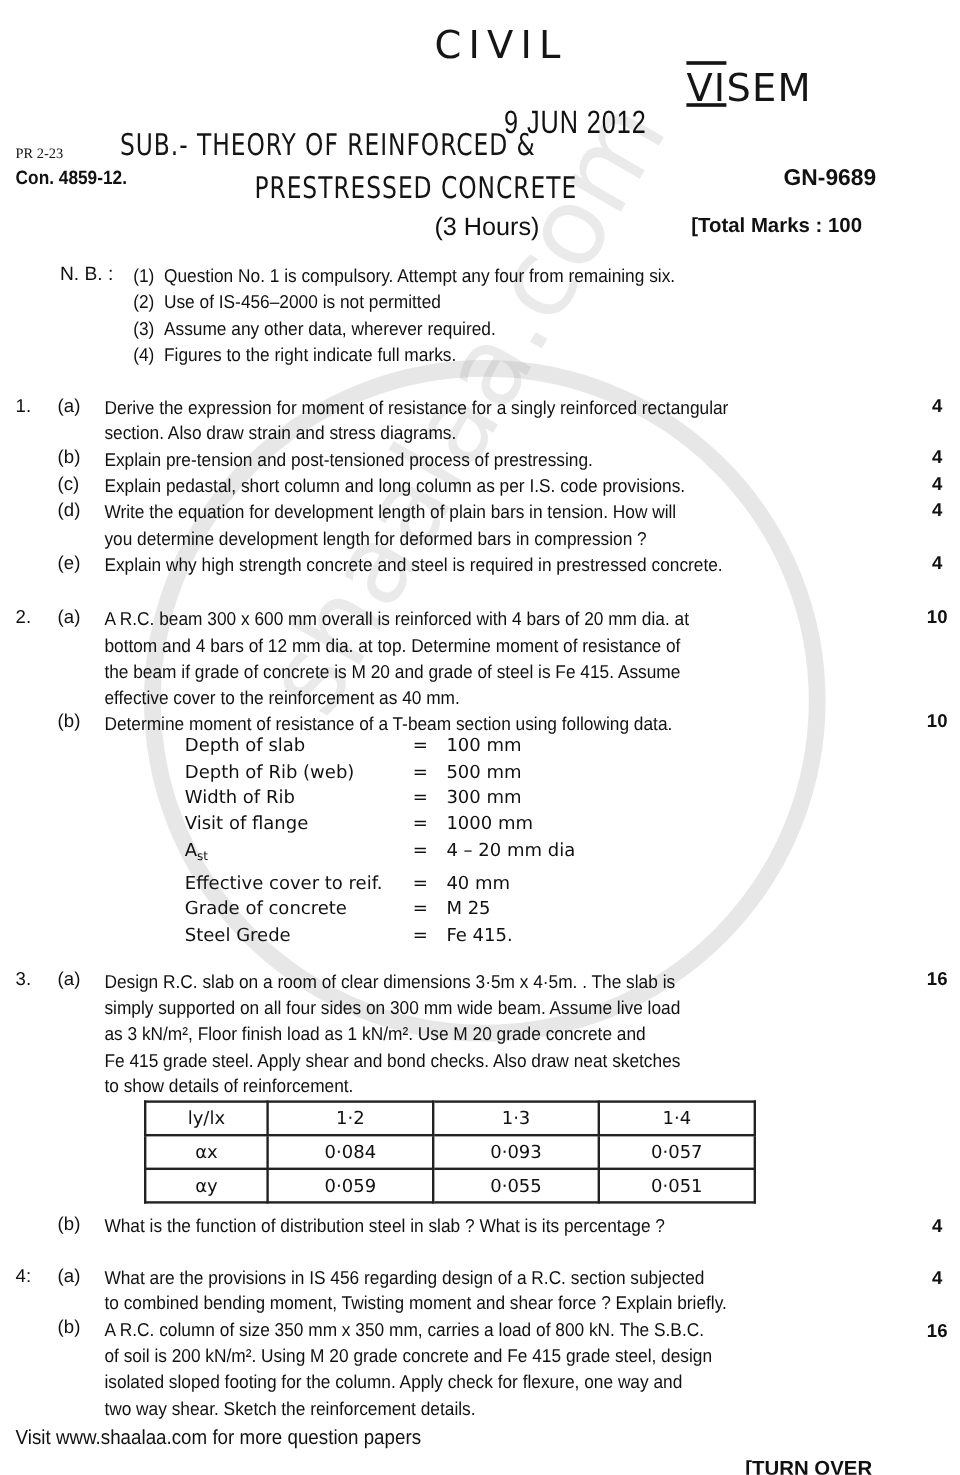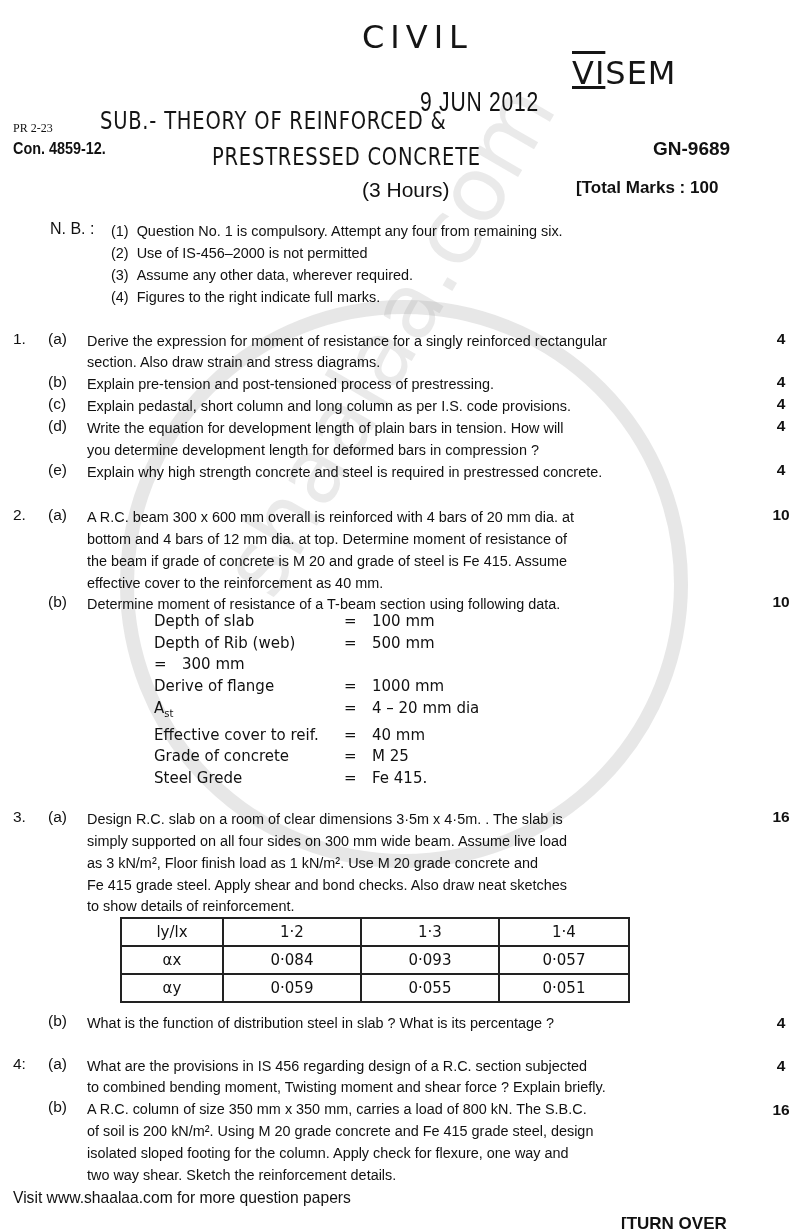--- a/index.html
+++ b/index.html
@@ -110,25 +110,26 @@
       <span class="k">Depth of slab</span>
       <span class="eq">=</span>
       <span>100 mm</span>
     </div>
   <div class="dl-row">
       <span class="k">Depth of Rib (web)</span>
       <span class="eq">=</span>
       <span>500 mm</span>
     </div>
   <div class="dl-row">
+      <span class="k">Width of Rib</span>
       <span class="eq">=</span>
       <span>300 mm</span>
     </div>
   <div class="dl-row">
-      <span class="k">Derive of flange</span>
+      <span class="k">Visit of flange</span>
       <span class="eq">=</span>
       <span>1000 mm</span>
     </div>
   <div class="dl-row">
       <span class="k"><span>A</span><sub>st</sub></span>
       <span class="eq">=</span>
       <span>4 – 20 mm dia</span>
     </div>
   <div class="dl-row">
       <span class="k">Effective cover to reif.</span>

